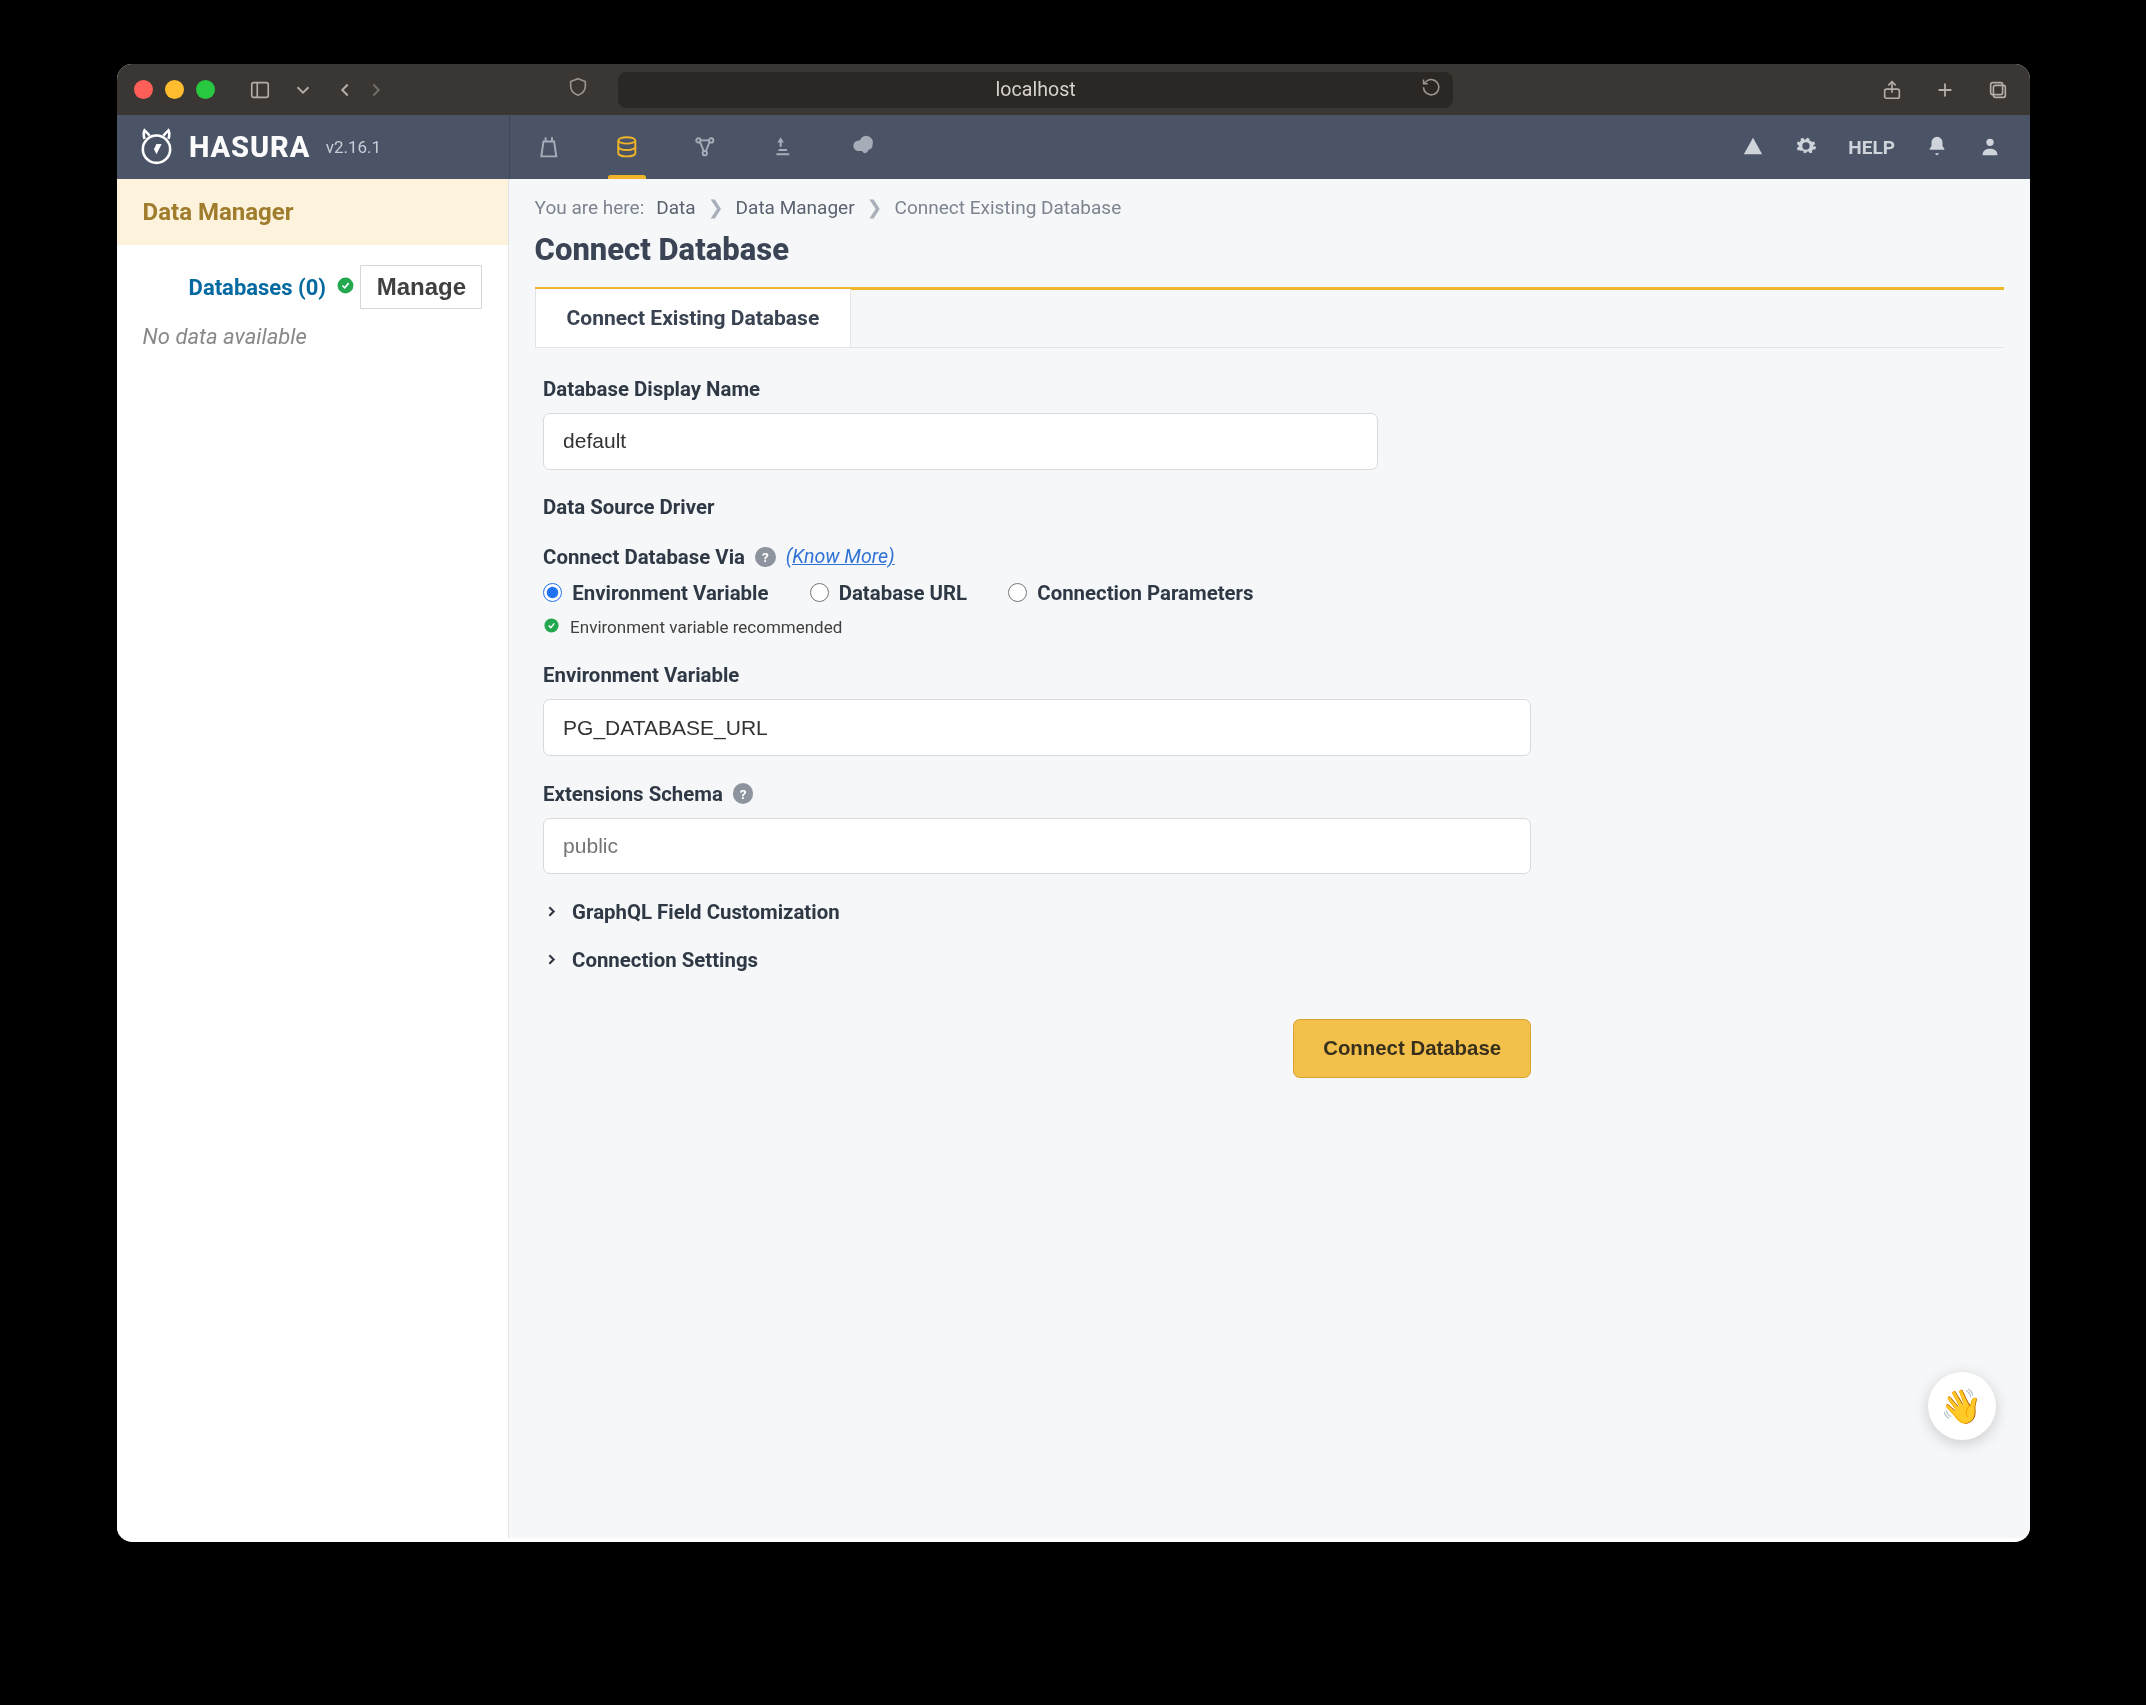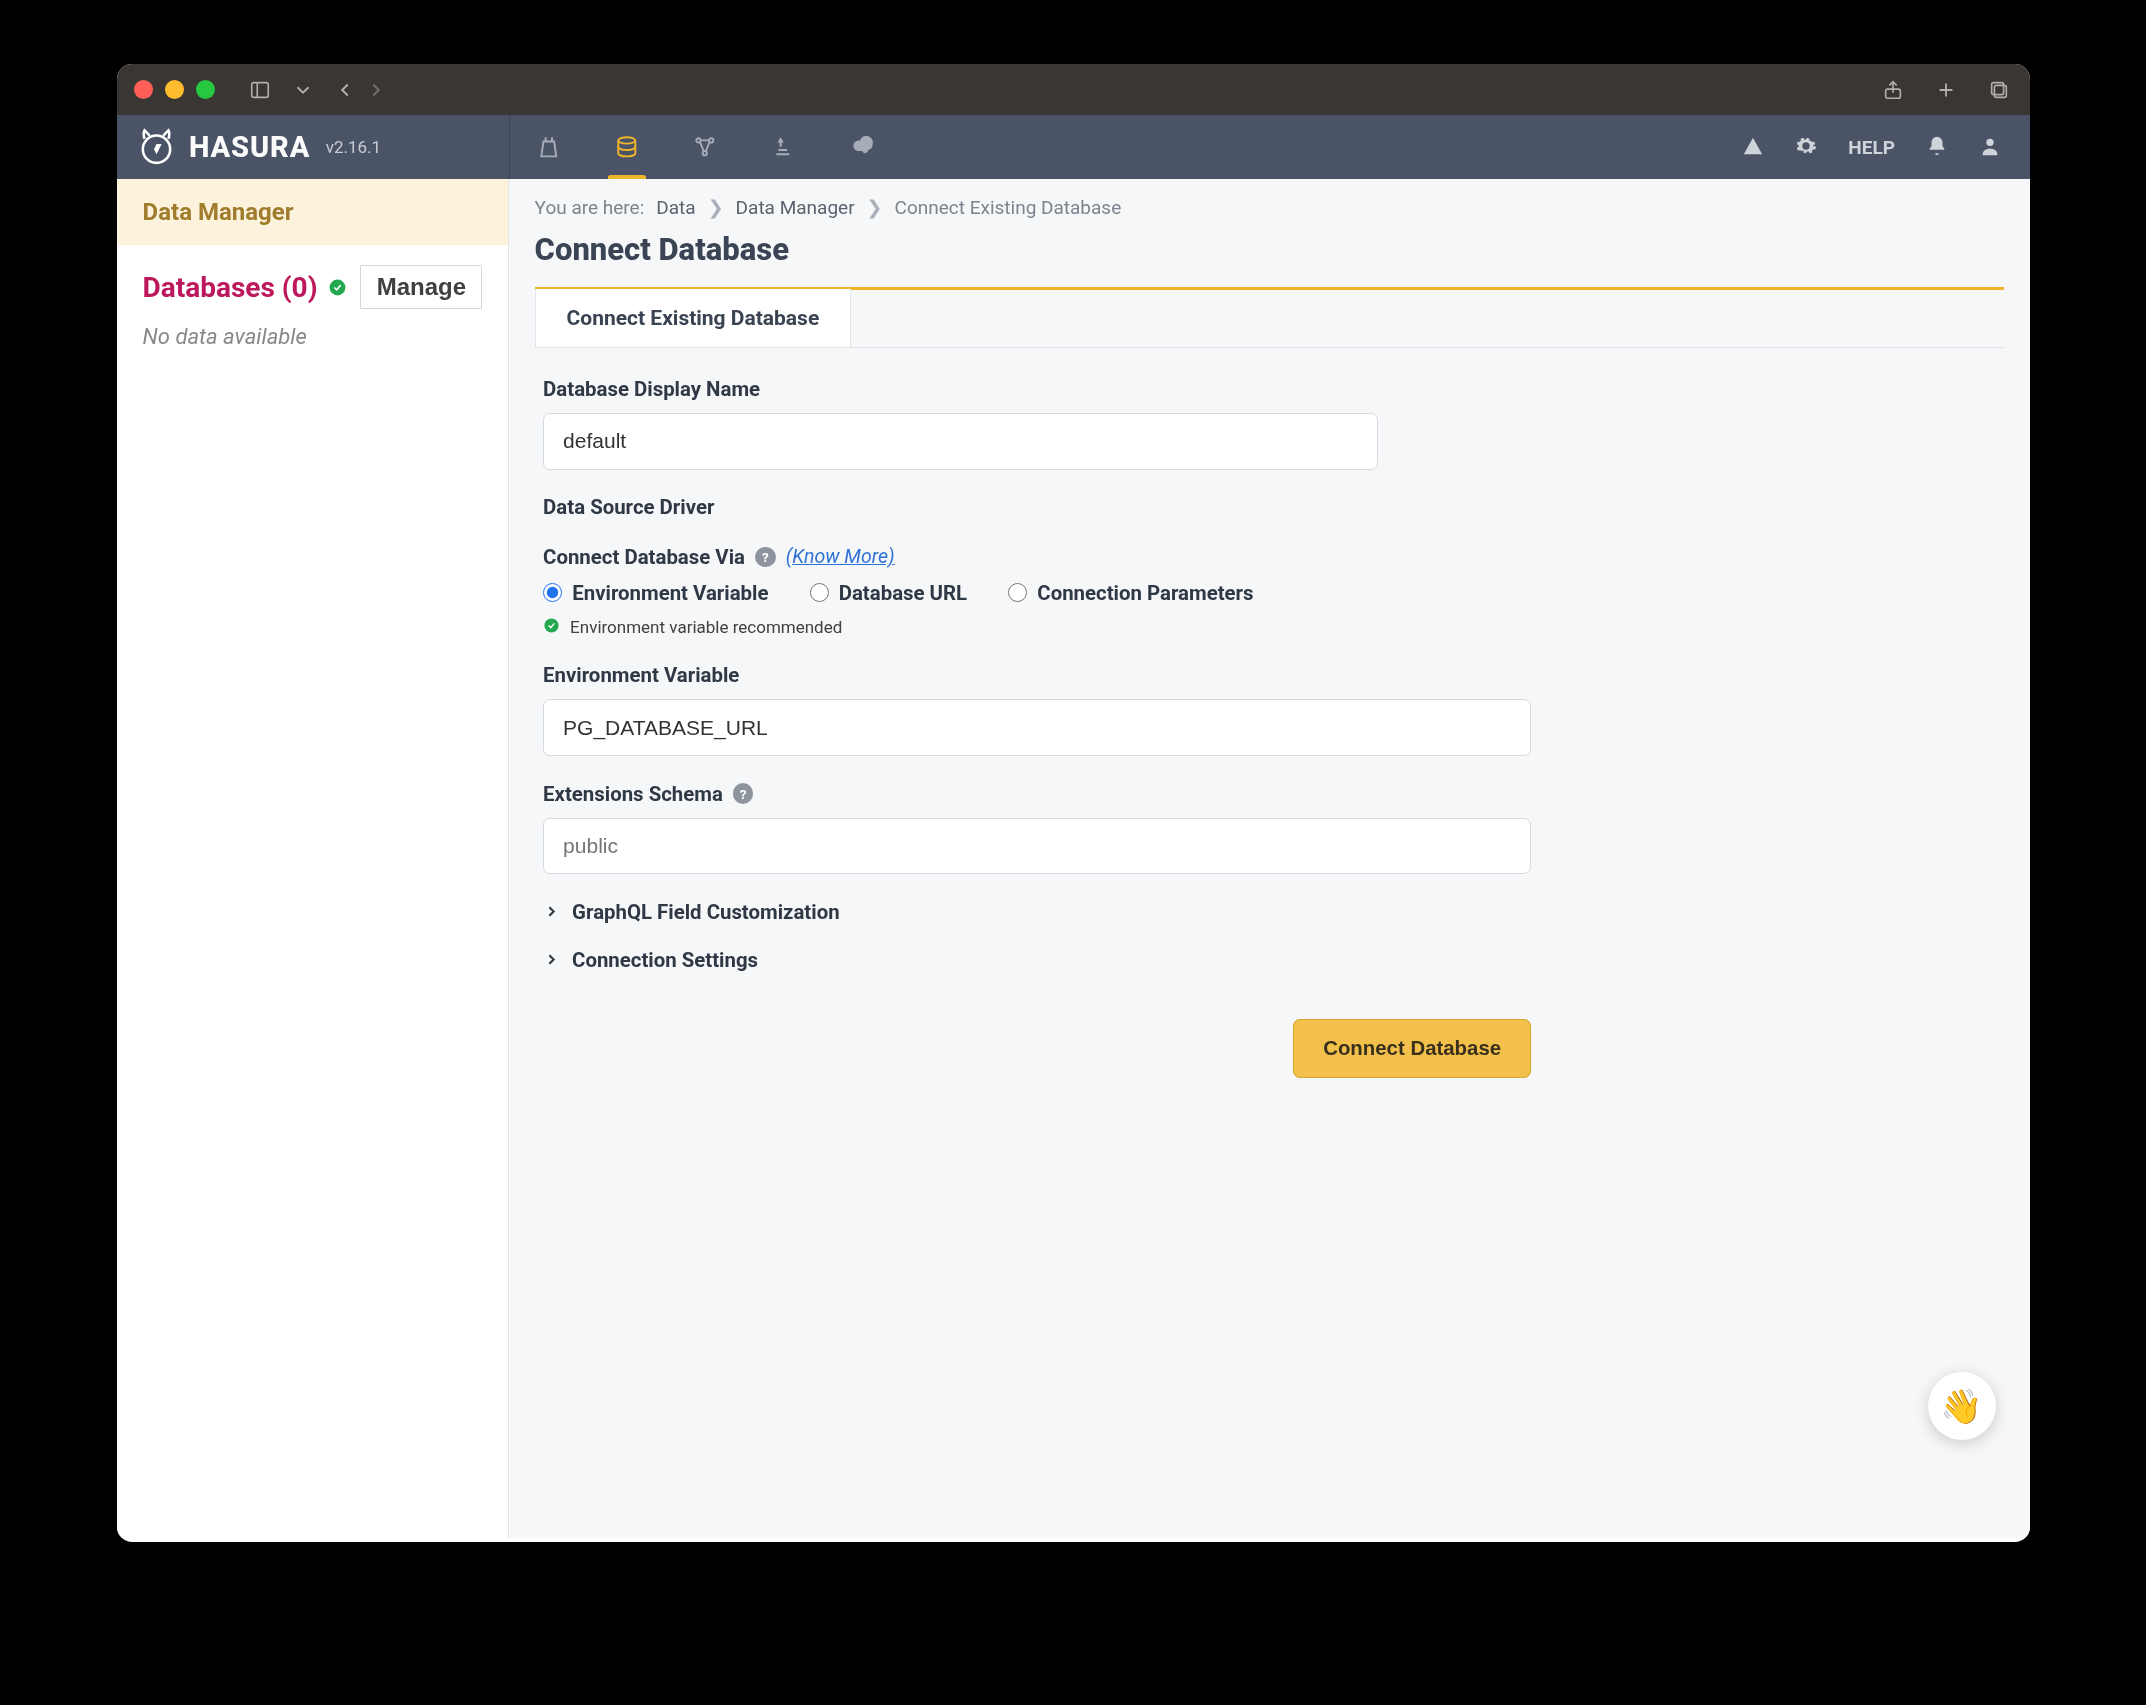--- a/index.html
+++ b/index.html
@@ -112,21 +112,21 @@
     background:#fdf3dc;
     color:#a07c2d;
     font-weight:700;
     font-size:24px;
     padding:19px 25.6px;
   }
   .side-row{
     display:flex;align-items:center;justify-content:space-between;
     padding:20.4px 25.6px 8.5px 25.6px;
   }
-  .side-row-left{display:flex;align-items:center;gap:10.2px;color:#be185d;font-weight:700;font-size:28px;}
+  .side-row-left{display:flex;align-items:center;gap:10.2px;color:#0369a1;font-weight:700;font-size:22px;margin-left:46px;}
   .side-row-left .ok{color:#23a74f;}
   .manage-btn{
     border:0.9px solid #d6d6d6;background:#fff;border-radius:1px;
     padding:6.8px 15.3px;font-weight:700;font-size:24px;color:#404040;
   }
   .no-data{
     padding: 6.8px 25.6px 17px 25.6px;
     font-style:italic;color:#888;font-size:22px;
   }
 
@@ -248,20 +248,34 @@
             <polyline points="15 18 9 12 15 6"></polyline>
           </svg>
       </div>
       <div class="tb-btn" style="opacity:.45">
         <svg viewBox="0 0 24 24" fill="none" stroke="currentColor" stroke-width="2.2">
             <polyline points="9 18 15 12 9 6"></polyline>
           </svg>
       </div>
     </div>
 
+    <div class="addrbar">
+      <span class="shield">
+        <svg width="22" height="22" viewBox="0 0 24 24" fill="none" stroke="currentColor" stroke-width="1.8">
+            <path d="M12 3l8 3v5c0 5-3.5 8.5-8 10-4.5-1.5-8-5-8-10V6l8-3z"></path>
+          </svg>
+      </span>
+      <span>localhost</span>
+      <span class="refresh">
+        <svg width="20.4" height="20.4" viewBox="0 0 24 24" fill="none" stroke="currentColor" stroke-width="1.8">
+            <path d="M3 12a9 9 0 1 0 3-6.7L3 8"></path>
+            <polyline points="3 3 3 8 8 8"></polyline>
+          </svg>
+      </span>
+    </div>
 
     <div class="tb-right">
       <div class="tb-btn">
         <svg viewBox="0 0 24 24" fill="none" stroke="currentColor" stroke-width="1.8">
             <path d="M12 3v12"></path>
             <polyline points="8 7 12 3 16 7"></polyline>
             <rect x="4" y="11" width="16" height="10" rx="2"></rect>
           </svg>
       </div>
       <div class="tb-btn">

